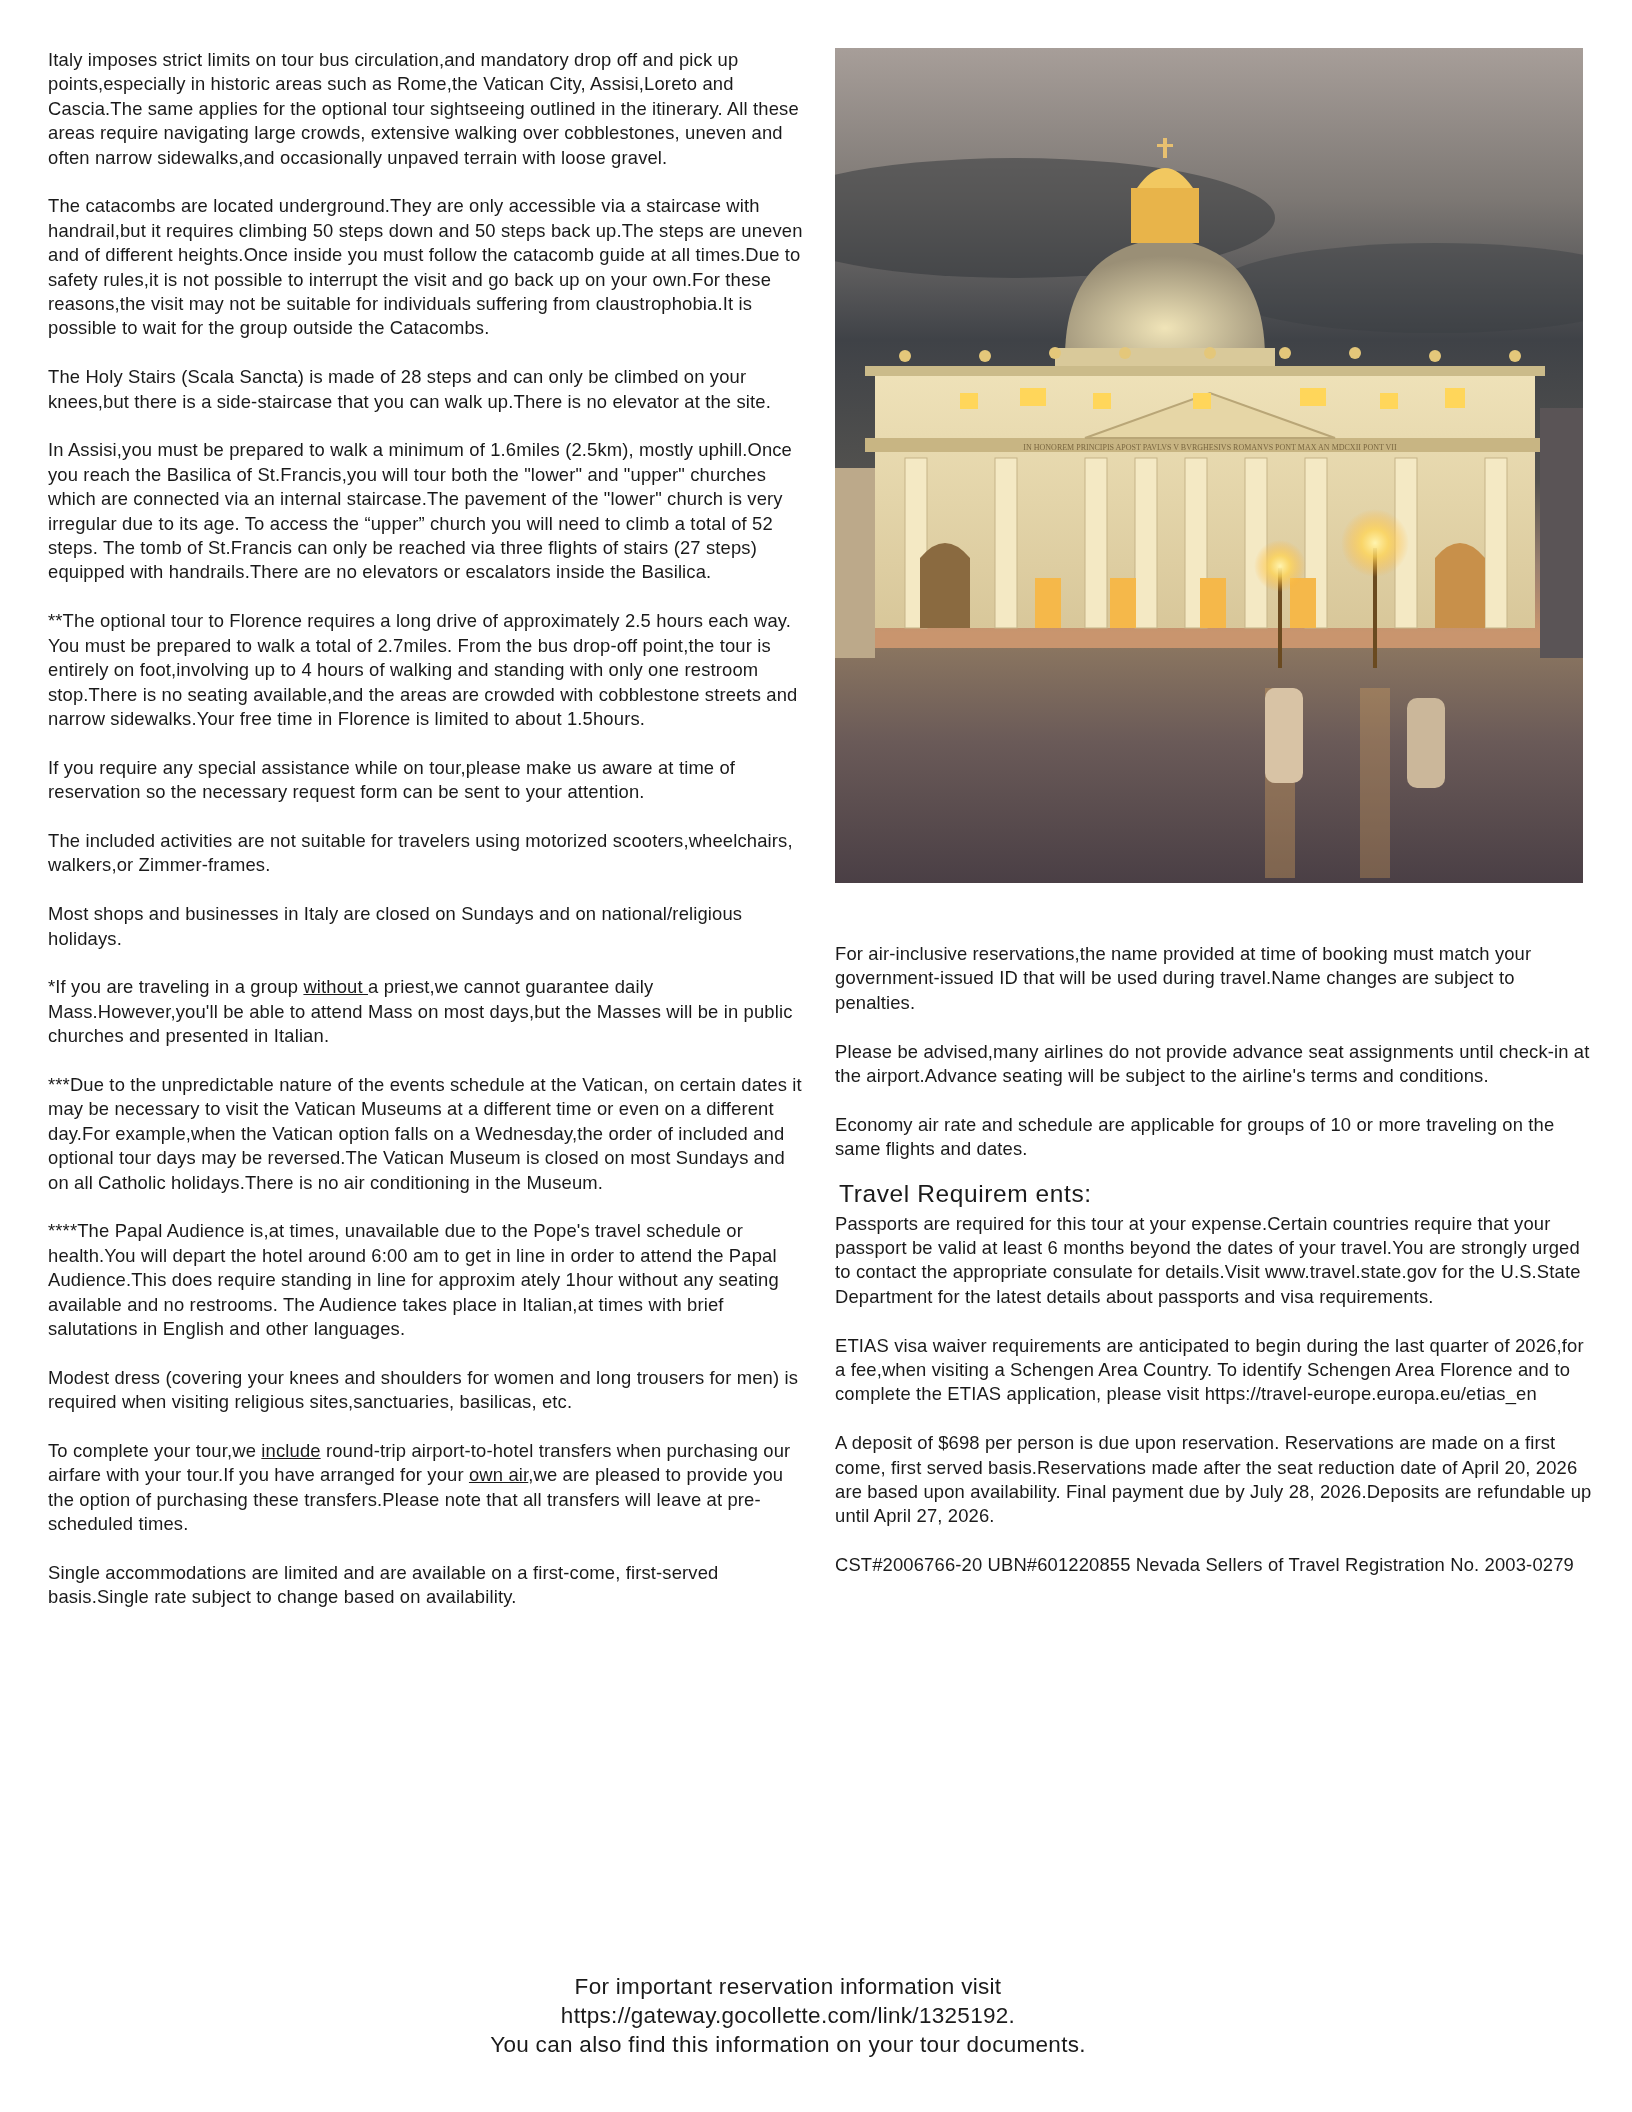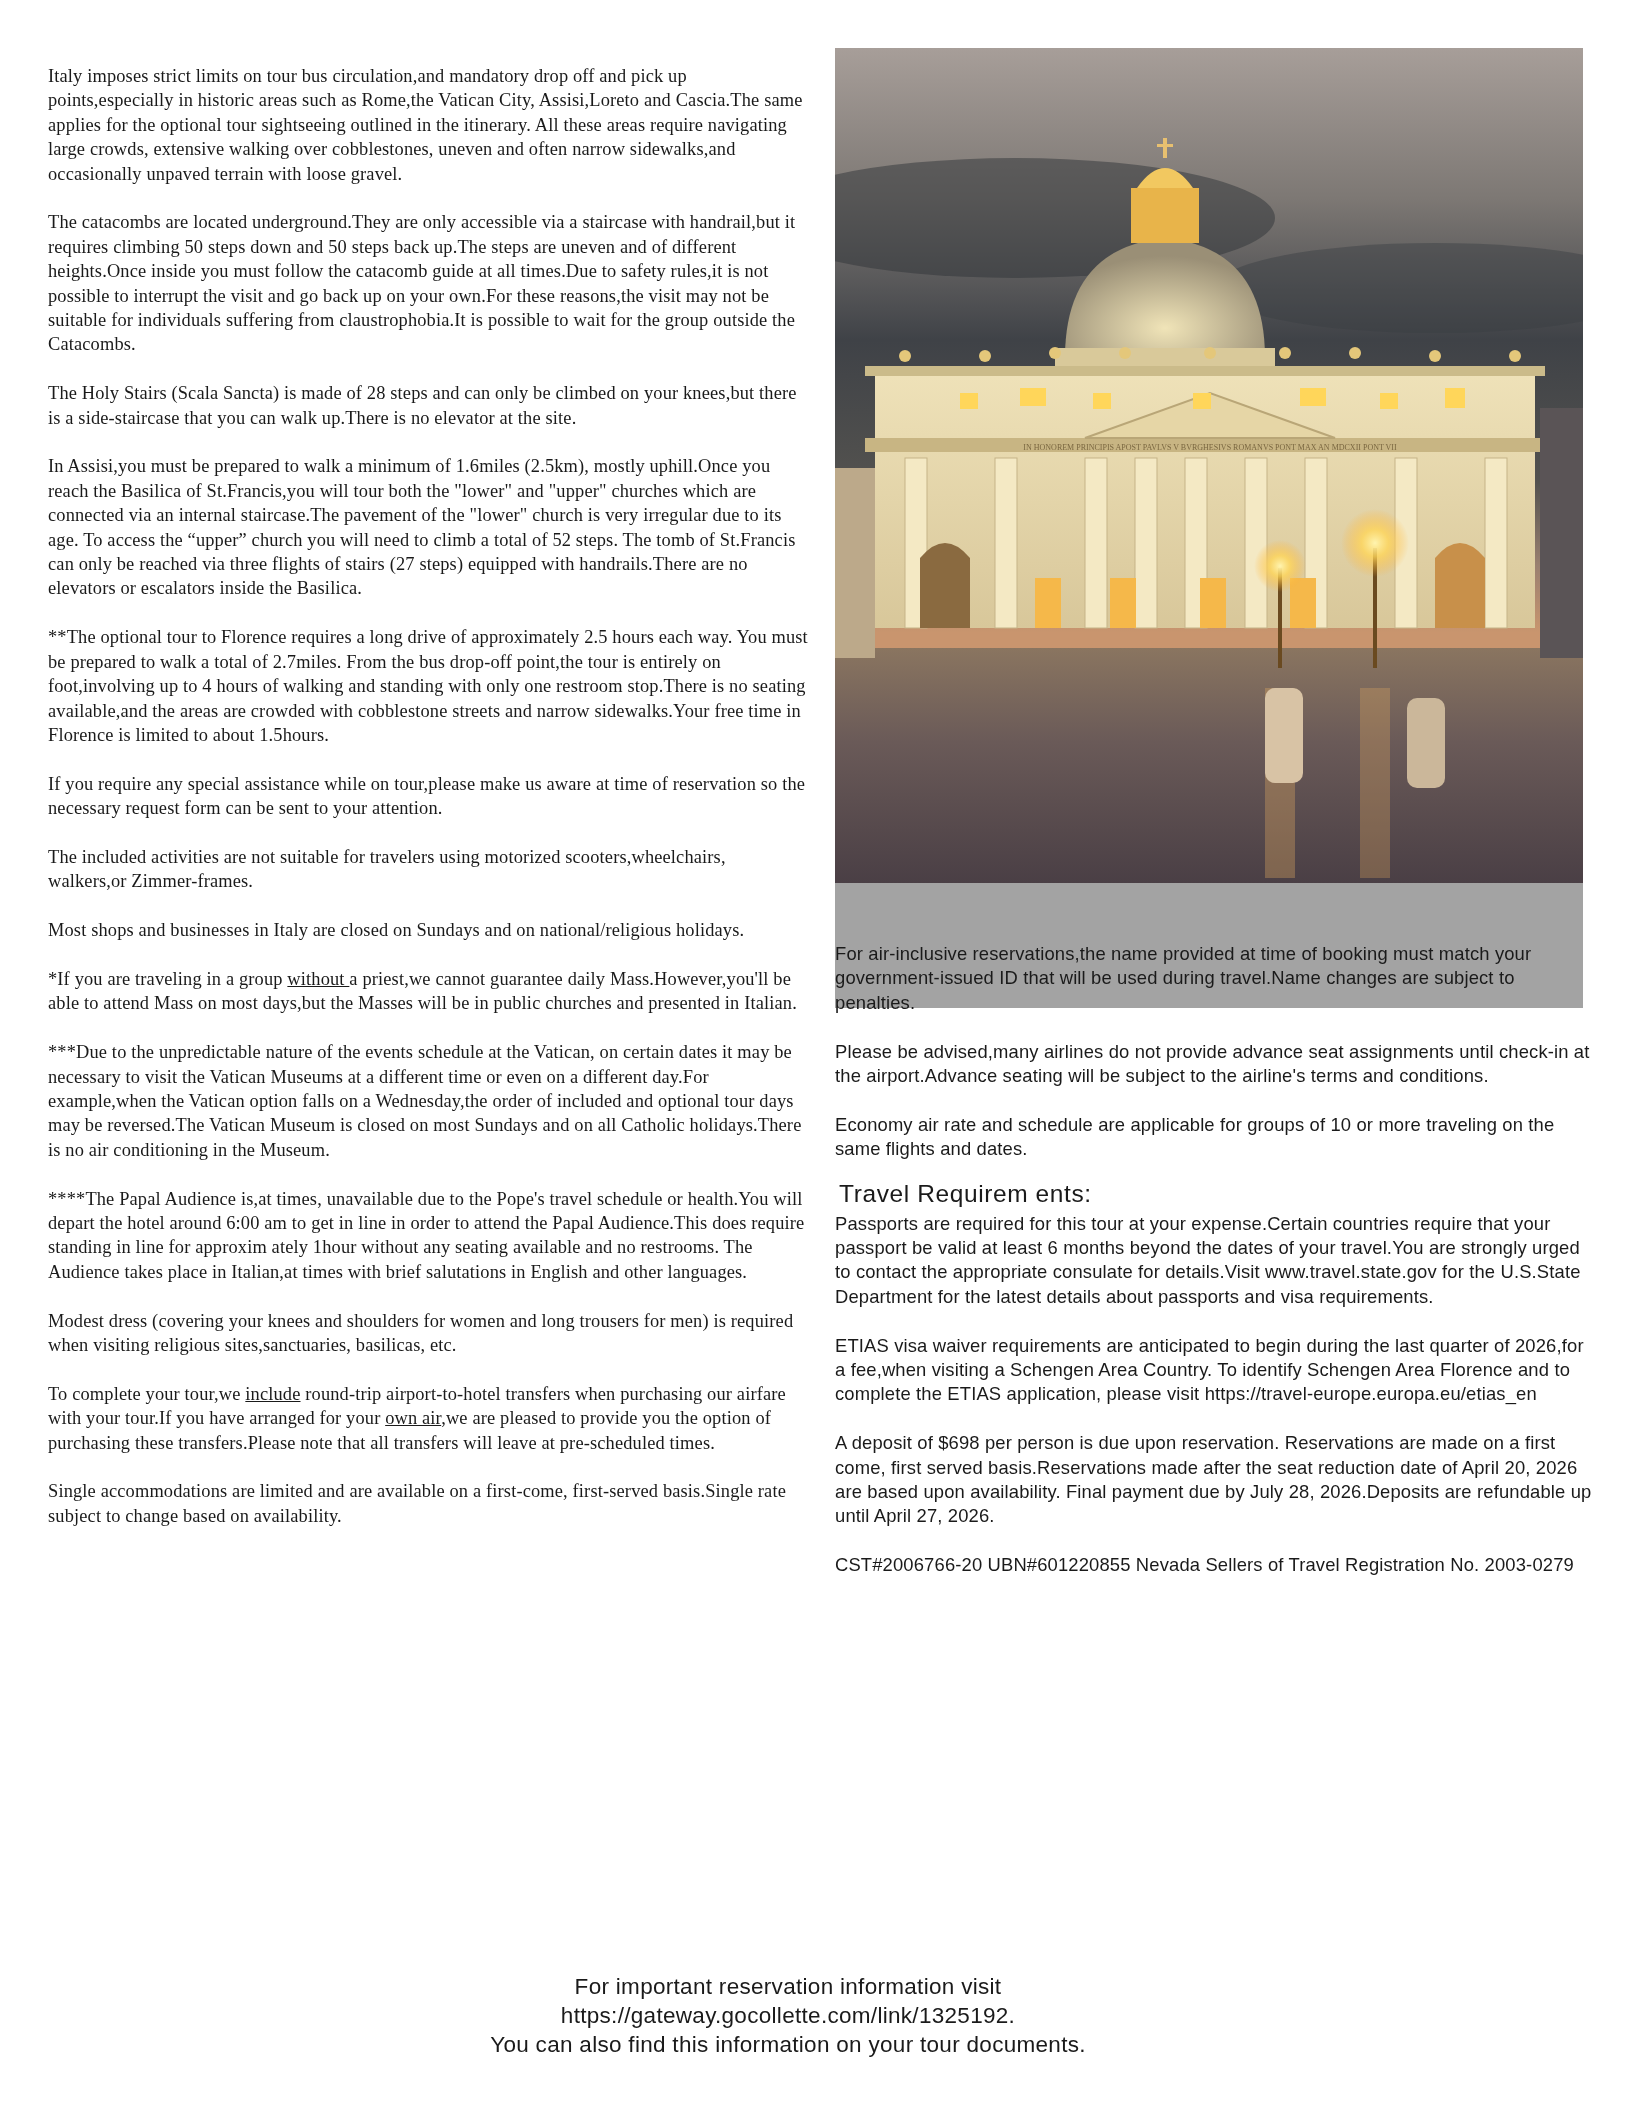--- a/index.html
+++ b/index.html
@@ -7,30 +7,30 @@
     width: 1632px; height: 2112px; position: relative; overflow: hidden;
     font-family: "Liberation Sans", sans-serif; color: #1a1a1a;
   }
   .col {
     position: absolute;
     font-size: 18.4px;
     line-height: 24.4px;
     letter-spacing: 0.15px;
   }
   .col p { margin: 0 0 24.4px 0; white-space: normal; }
-  .left { left: 48px; top: 64px; width: 760px; font-family: Liberation Serif, serif; }
+  .left { left: 48px; top: 48px; width: 760px; }
   .right { left: 835px; top: 942px; width: 760px; }
   .u { text-decoration: underline; }
   h2 {
     font-weight: normal; font-size: 24.5px; line-height: 28px;
     margin: 4px; letter-spacing: 0.6px;
   }
   .req-block p { margin: 0; }
   .photo {
-    position: absolute; left: 835px; top: 48px; width: 748px; height: 960px;
+    position: absolute; left: 835px; top: 48px; width: 748px; height: 835px;
     overflow: hidden; background: #a3a3a3;
   }
   .footer {
     position: absolute; left: 0; top: 1972px; width: 1576px;
     text-align: center; font-size: 22.5px; line-height: 29px; letter-spacing: 0.3px;
   }
   .footer div { margin: 0; }
 </style>
 </head>
 <body>

